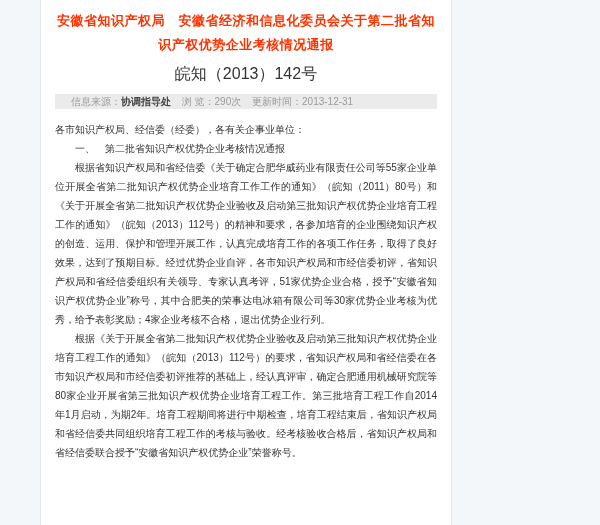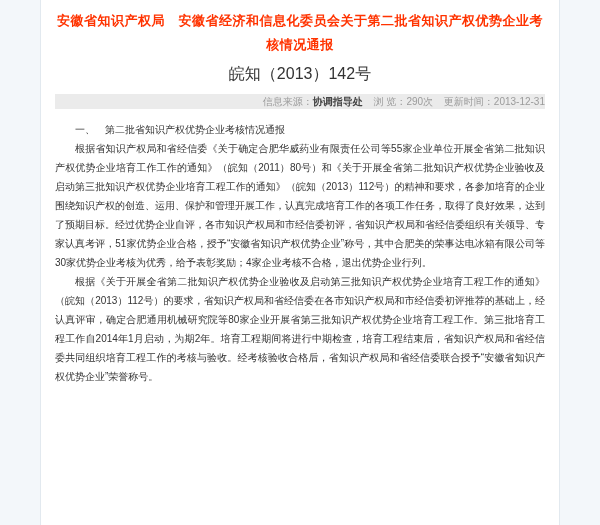--- a/index.html
+++ b/index.html
@@ -6,21 +6,21 @@
   html, body {
     width: 600px; height: 525px;
     overflow: hidden;
     background: #f3f7fa;
     font-family: "Liberation Sans", "DejaVu Sans", sans-serif;
   }
   .page { position: relative; width: 600px; height: 525px; }
   .content-box {
     position: absolute;
     left: 40px; top: 0;
-    width: 520px; height: 525px;
+    width: 412px; height: 525px;
     background: #ffffff;
     border-left: 1px solid #e2e9ef;
     border-right: 1px solid #e2e9ef;
     padding: 9px 14px 0 14px;
     overflow: hidden;
   }
   .doc-title {
     color: #ff3300;
     font-weight: bold;
     font-size: 13px;
@@ -32,21 +32,21 @@
     text-align: center;
     font-size: 16px;
     color: #333333;
     margin-top: 7px;
   }
   .meta-bar {
     margin-top: 9px;
     background: #ebebeb;
     font-size: 10px;
     color: #9b9b9b;
-    text-align: right;
+    text-align: left;
     height: 15px;
     line-height: 15px;
     white-space: nowrap;
     padding-left: 16px;
   }
   .meta-item { display: inline; }
   .meta-gap { display: inline-block; width: 8px; }
   .meta-source-value { color: #444444; font-weight: bold; cursor: pointer; }
   .doc-body {
     margin-top: 11px;
@@ -72,20 +72,21 @@
 
     <div class="doc-number">皖知（2013）142号</div>
 
     <div class="meta-bar">
       <span class="meta-item">信息来源：</span><span class="meta-item meta-source-value">协调指导处</span><span class="meta-gap"></span>
       <span class="meta-item">浏 览：</span><span class="meta-item">290次</span><span class="meta-gap"></span>
       <span class="meta-item">更新时间：</span><span class="meta-item">2013-12-31</span>
     </div>
 
     <div class="doc-body">
+      <p class="salutation">各市知识产权局、经信委（经委），各有关企事业单位：</p>
       <p class="section-heading">一、　第二批省知识产权优势企业考核情况通报</p>
       <p class="para">根据省知识产权局和省经信委《关于确定合肥华威药业有限责任公司等55家企业单位开展全省第二批知识产权优势企业培育工作工作的通知》（皖知（2011）80号）和《关于开展全省第二批知识产权优势企业验收及启动第三批知识产权优势企业培育工程工作的通知》（皖知（2013）112号）的精神和要求，各参加培育的企业围绕知识产权的创造、运用、保护和管理开展工作，认真完成培育工作的各项工作任务，取得了良好效果，达到了预期目标。经过优势企业自评，各市知识产权局和市经信委初评，省知识产权局和省经信委组织有关领导、专家认真考评，51家优势企业合格，授予“安徽省知识产权优势企业”称号，其中合肥美的荣事达电冰箱有限公司等30家优势企业考核为优秀，给予表彰奖励；4家企业考核不合格，退出优势企业行列。</p>
       <p class="para">根据《关于开展全省第二批知识产权优势企业验收及启动第三批知识产权优势企业培育工程工作的通知》（皖知（2013）112号）的要求，省知识产权局和省经信委在各市知识产权局和市经信委初评推荐的基础上，经认真评审，确定合肥通用机械研究院等80家企业开展省第三批知识产权优势企业培育工程工作。第三批培育工程工作自2014年1月启动，为期2年。培育工程期间将进行中期检查，培育工程结束后，省知识产权局和省经信委共同组织培育工程工作的考核与验收。经考核验收合格后，省知识产权局和省经信委联合授予“安徽省知识产权优势企业”荣誉称号。</p>
 
     </div>
 
   </div>
 </div>
 
 </body></html>

